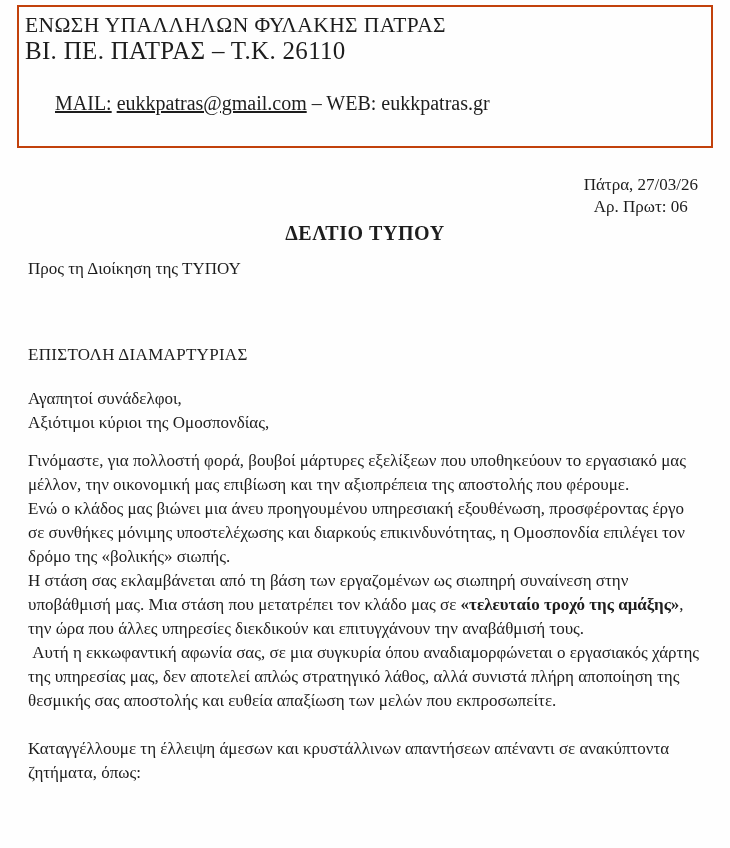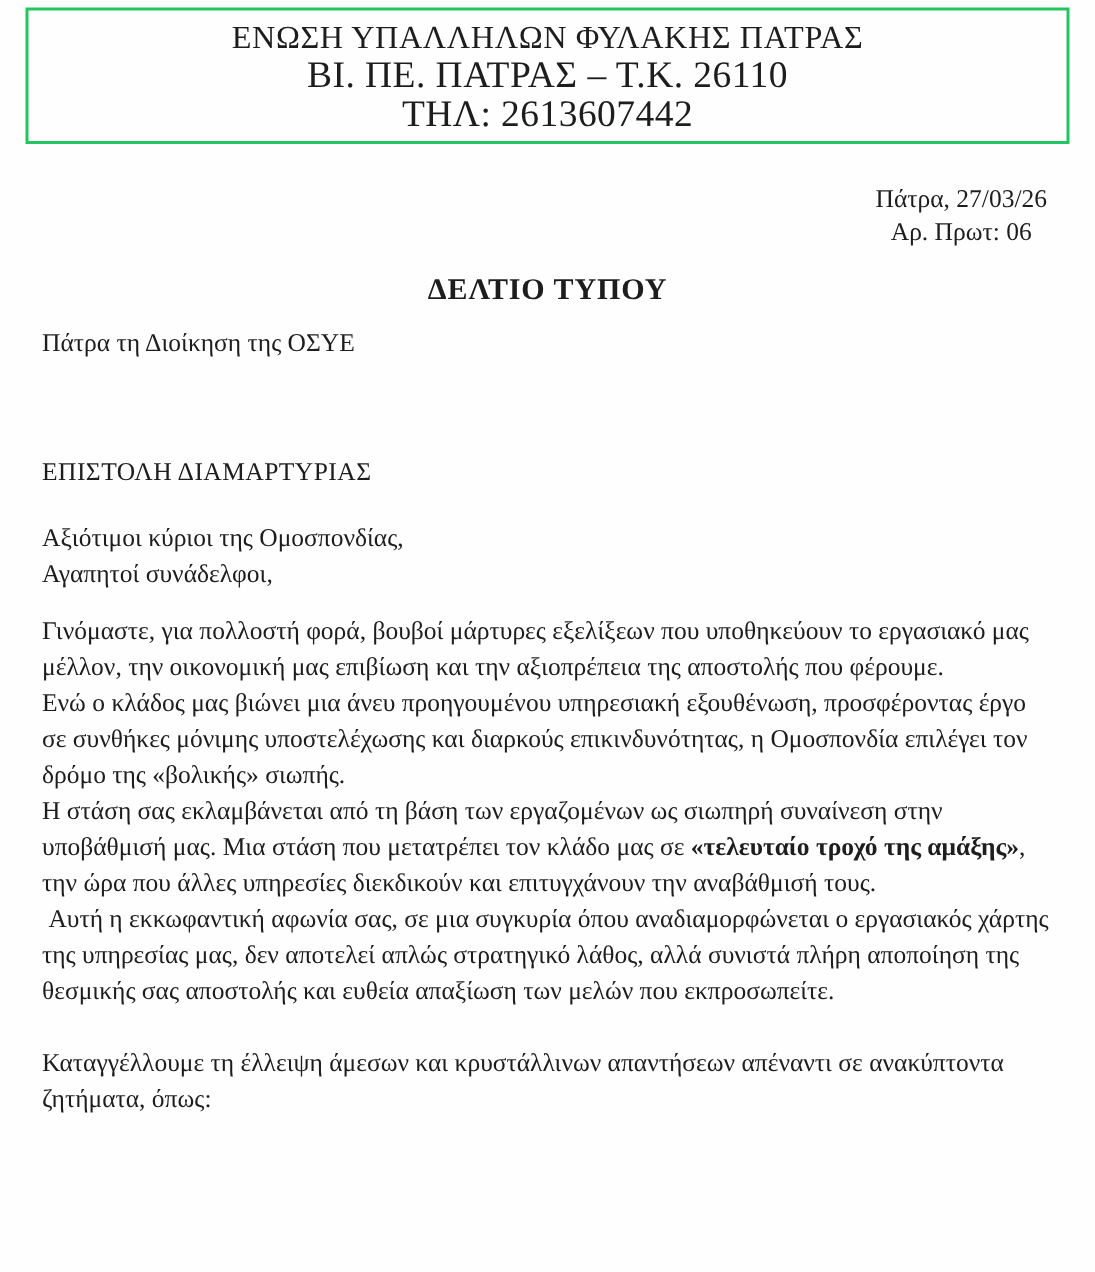--- a/index.html
+++ b/index.html
@@ -14,23 +14,22 @@
     margin: 0;
     background: #fefefe;
     overflow: hidden;
     font-family: "Liberation Serif", "DejaVu Serif", serif;
     color: #1d1d1d;
     -webkit-font-smoothing: antialiased;
   }
   
   .letterhead {
     margin: 5px 17px 0 17px;
-    border: 2px solid #22c55e;
+    border: 2px solid #c2410c;
     padding: 5px 6px 4px 6px;
-    text-align: center;
   }
   .lh-org {
     font-size: 21.5px;
     line-height: 26px;
     letter-spacing: 0.4px;
   }
   .lh-line {
     font-size: 25px;
     line-height: 26px;
     letter-spacing: 0.3px;
@@ -44,21 +43,21 @@
   
   .meta-block {
     width: max-content;
     margin: 26px 32px 0 auto;
     text-align: center;
     font-size: 17px;
     line-height: 21.5px;
   }
   
   .doc-title {
-    margin-top: 16px;
+    margin-top: 4px;
     text-align: center;
     font-size: 20px;
     line-height: 24px;
     font-weight: 700;
     letter-spacing: 0.6px;
   }
   
   .recipient {
     margin: 13px 0 0 28px;
     font-size: 17px;
@@ -91,37 +90,39 @@
   .bodytext strong { font-weight: 700; }
 </style>
 </head>
 <body>
 
 <div class="page">
 
   <header class="letterhead">
     <div class="lh-org">ΕΝΩΣΗ ΥΠΑΛΛΗΛΩΝ ΦΥΛΑΚΗΣ ΠΑΤΡΑΣ</div>
     <div class="lh-line">ΒΙ. ΠΕ. ΠΑΤΡΑΣ – Τ.Κ. 26110</div>
-    <div class="lh-line">ΤΗΛ: 2613607442</div>
+    <div class="lh-contact">
+      <span class="underlined">MAIL:</span><span> </span><span class="underlined">eukkpatras@gmail.com</span><span> – WEB: </span><span>eukkpatras.gr</span>
+    </div>
   </header>
 
   <div class="meta-block">
     <div>Πάτρα, 27/03/26</div>
     <div>Αρ. Πρωτ: 06</div>
   </div>
 
   <div class="doc-title">ΔΕΛΤΙΟ ΤΥΠΟΥ</div>
 
-  <div class="recipient">Πάτρα τη Διοίκηση της ΟΣΥΕ</div>
+  <div class="recipient">Προς τη Διοίκηση της ΤΥΠΟΥ</div>
 
   <div class="subject">ΕΠΙΣΤΟΛΗ ΔΙΑΜΑΡΤΥΡΙΑΣ</div>
 
   <div class="salutation">
+    <div>Αγαπητοί συνάδελφοι,</div>
     <div>Αξιότιμοι κύριοι της Ομοσπονδίας,</div>
-    <div>Αγαπητοί συνάδελφοι,</div>
   </div>
 
   <div class="bodytext">
     <p>Γινόμαστε, για πολλοστή φορά, βουβοί μάρτυρες εξελίξεων που υποθηκεύουν το εργασιακό μας μέλλον, την οικονομική μας επιβίωση και την αξιοπρέπεια της αποστολής που φέρουμε.</p>
     <p>Ενώ ο κλάδος μας βιώνει μια άνευ προηγουμένου υπηρεσιακή εξουθένωση, προσφέροντας έργο σε συνθήκες μόνιμης υποστελέχωσης και διαρκούς επικινδυνότητας, η Ομοσπονδία επιλέγει τον δρόμο της «βολικής» σιωπής.</p>
     <p><span>Η στάση σας εκλαμβάνεται από τη βάση των εργαζομένων ως σιωπηρή συναίνεση στην υποβάθμισή μας. Μια στάση που μετατρέπει τον κλάδο μας σε </span><strong>«τελευταίο τροχό της αμάξης»</strong><span>, την ώρα που άλλες υπηρεσίες διεκδικούν και επιτυγχάνουν την αναβάθμισή τους.</span></p>
     <p> Αυτή η εκκωφαντική αφωνία σας, σε μια συγκυρία όπου αναδιαμορφώνεται ο εργασιακός χάρτης της υπηρεσίας μας, δεν αποτελεί απλώς στρατηγικό λάθος, αλλά συνιστά πλήρη αποποίηση της θεσμικής σας αποστολής και ευθεία απαξίωση των μελών που εκπροσωπείτε.</p>
     <p class="spaced-before">Καταγγέλλουμε τη έλλειψη άμεσων και κρυστάλλινων απαντήσεων απέναντι σε ανακύπτοντα ζητήματα, όπως:</p>
   </div>
 

